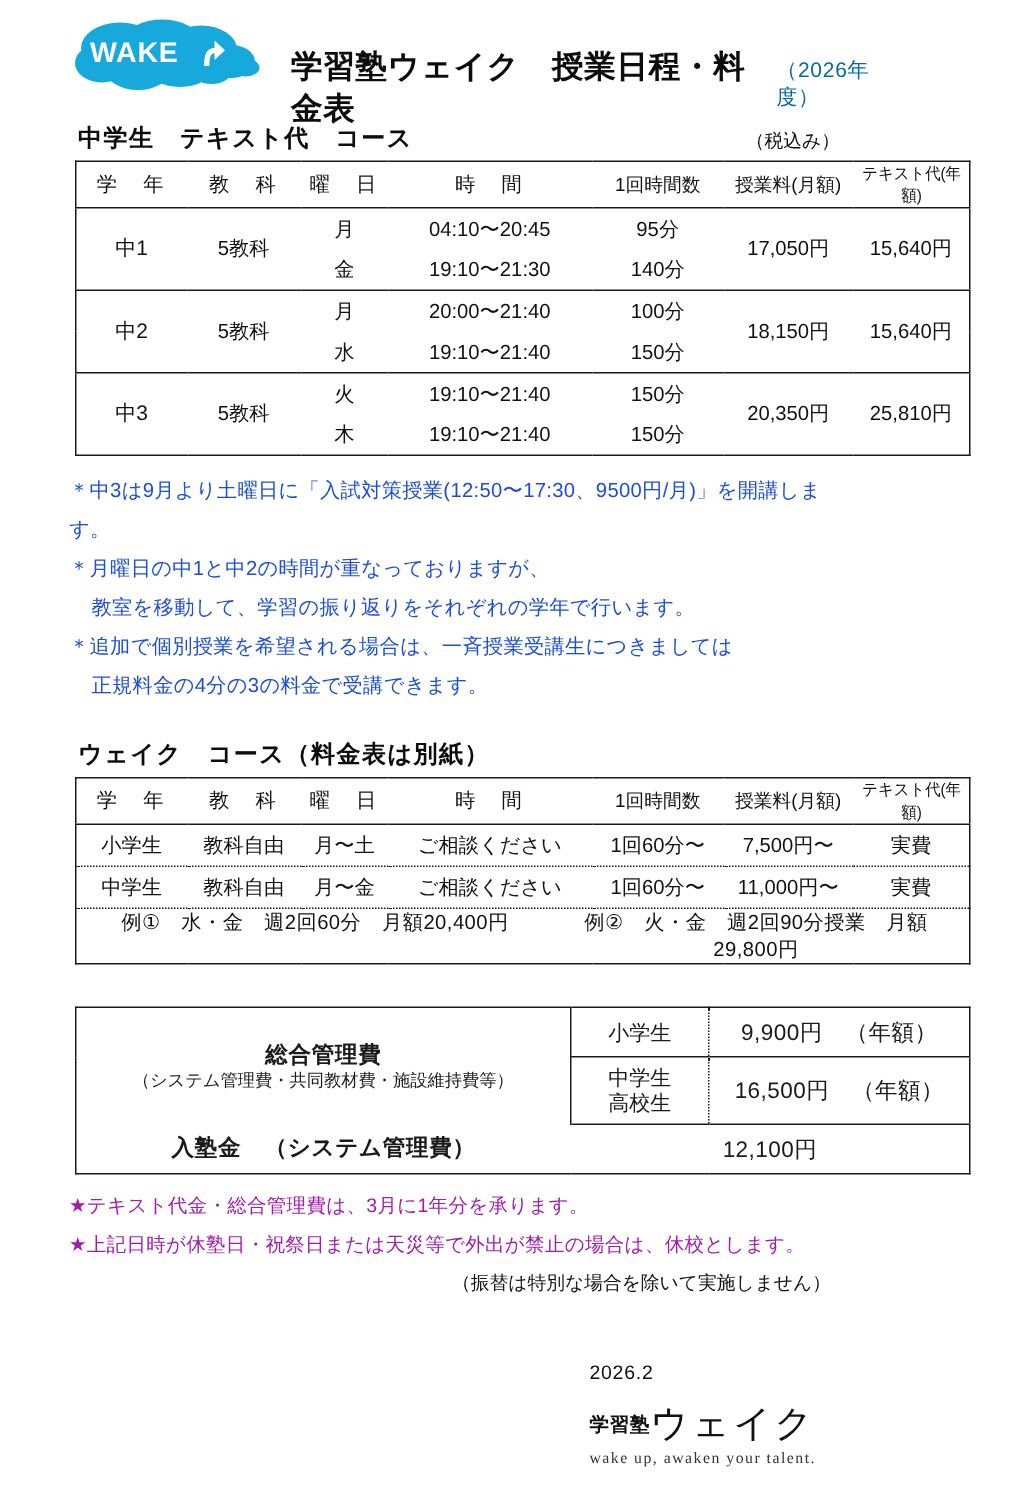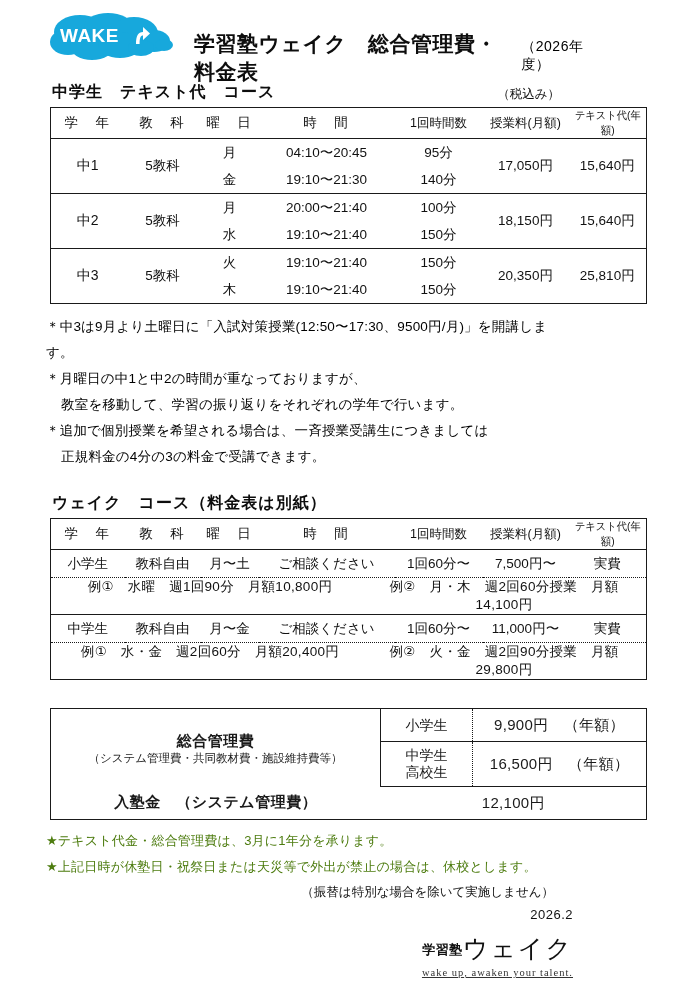--- a/index.html
+++ b/index.html
@@ -62,21 +62,21 @@
   }
   .doc-title {
     font-size: 21px;
     font-weight: bold;
     letter-spacing: 0.5px;
     color: #0d0d0d;
   }
   .doc-year {
     font-size: 14px;
     margin-left: 10px;
-    color: #000000;
+    color: #0369a1;
     letter-spacing: 0.5px;
     margin-top: 48px;
   }
 
   
   .section-head {
     display: flex;
     align-items: flex-end;
     justify-content: space-between;
     padding: 0 40px 4px 52px;
@@ -145,30 +145,30 @@
   }
   .ex-inner { display: flex; }
   .ex-a { width: 318px; }
   .ex-b { width: 270px; }
 
   
   .notes {
     padding: 10px 40px 0 46px;
     font-size: 13.5px;
     line-height: 1.92;
-    color: #000000;
+    color: #1d4ed8;
     letter-spacing: 0.2px;
   }
   .notes .indent { padding-left: 15px; }
 
   .star-notes {
     padding: 8px 40px 0 46px;
     font-size: 13px;
     line-height: 2.0;
-    color: #4d7c0f;
+    color: #a21caf;
     letter-spacing: 0.2px;
   }
   .paren-note {
     text-align: right;
     padding: 4px 46px 0 0;
     font-size: 12.5px;
     color: #111;
   }
 
   
@@ -207,23 +207,22 @@
     text-align: left;
     padding-left: 14px;
     font-size: 15px;
     font-weight: bold;
     letter-spacing: 0.5px;
   }
 
   
   .footer {
     position: absolute;
-    right: 27px;
+    right: 56px;
     bottom: 12px;
-    text-align: right;
   }
   .foot-date {
     font-size: 13px;
     color: #111;
     margin-bottom: 10px;
     letter-spacing: 0.5px;
   }
   .foot-logo-main {
     font-size: 13px;
     font-weight: bold;
@@ -235,21 +234,20 @@
     font-weight: normal;
     letter-spacing: 2px;
     vertical-align: -3px;
   }
   .foot-tag {
     font-size: 10.5px;
     color: #333;
     font-family: "Liberation Serif", serif;
     letter-spacing: 1px;
     margin-top: 2px;
-    text-decoration: underline;
   }
 </style>
 </head>
 <body>
 
 <div class="page">
 
   <div class="header">
     <div class="logo-cloud">
       <svg width="140" height="52" viewBox="0 0 140 52" aria-hidden="true">
@@ -264,21 +262,21 @@
           <ellipse cx="95" cy="36" rx="13" ry="8"></ellipse>
           <ellipse cx="118" cy="33" rx="9" ry="6"></ellipse>
         </g>
       </svg>
       <span class="logo-text">WAKE</span>
       <svg class="logo-arrow" viewBox="0 0 20 24">
         <path d="M4 21 C4 13 6 9 11 9 L11 4 L18 10.5 L11 17 L11 12.5 C8.5 12.5 7.6 15 7.6 21 Z" fill="#ffffff"></path>
       </svg>
     </div>
     <div class="title-block">
-      <span class="doc-title">学習塾ウェイク　総合管理費・料金表</span>
+      <span class="doc-title">学習塾ウェイク　授業日程・料金表</span>
       <span class="doc-year">（2026年度）</span>
     </div>
   </div>
 
   <div style="height:20px"></div>
   <div class="section-head">
     <span class="section-title">中学生　テキスト代　コース</span>
     <span class="section-note">（税込み）</span>
   </div>
 
@@ -392,28 +390,20 @@
 
       <tr class="row-line doth">
         <td class="dotv">小学生</td>
         <td class="dotv">教科自由</td>
         <td class="dotv">月〜土</td>
         <td class="dotv">ご相談ください</td>
         <td class="dotv">1回60分〜</td>
         <td class="dotv">7,500円〜</td>
         <td>実費</td>
       </tr>
-      <tr class="ex-row solidh">
-        <td colspan="7">
-          <span class="ex-inner">
-            <span class="ex-a">例①　水曜　週1回90分　月額10,800円</span>
-            <span class="ex-b">例②　月・木　週2回60分授業　月額　14,100円</span>
-          </span>
-        </td>
-      </tr>
 
       <tr class="row-line doth">
         <td class="dotv">中学生</td>
         <td class="dotv">教科自由</td>
         <td class="dotv">月〜金</td>
         <td class="dotv">ご相談ください</td>
         <td class="dotv">1回60分〜</td>
         <td class="dotv">11,000円〜</td>
         <td>実費</td>
       </tr>

